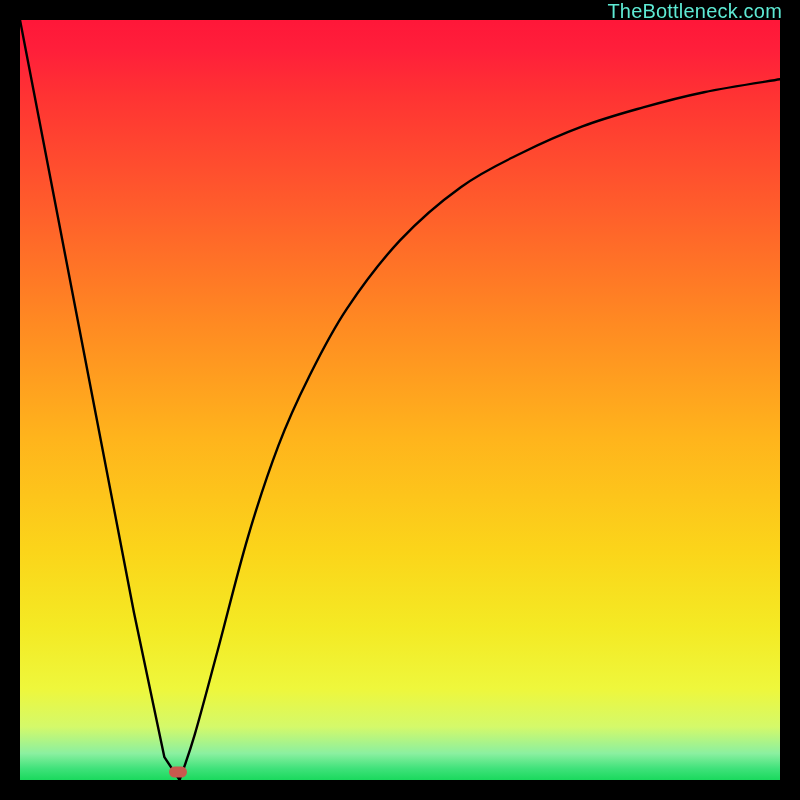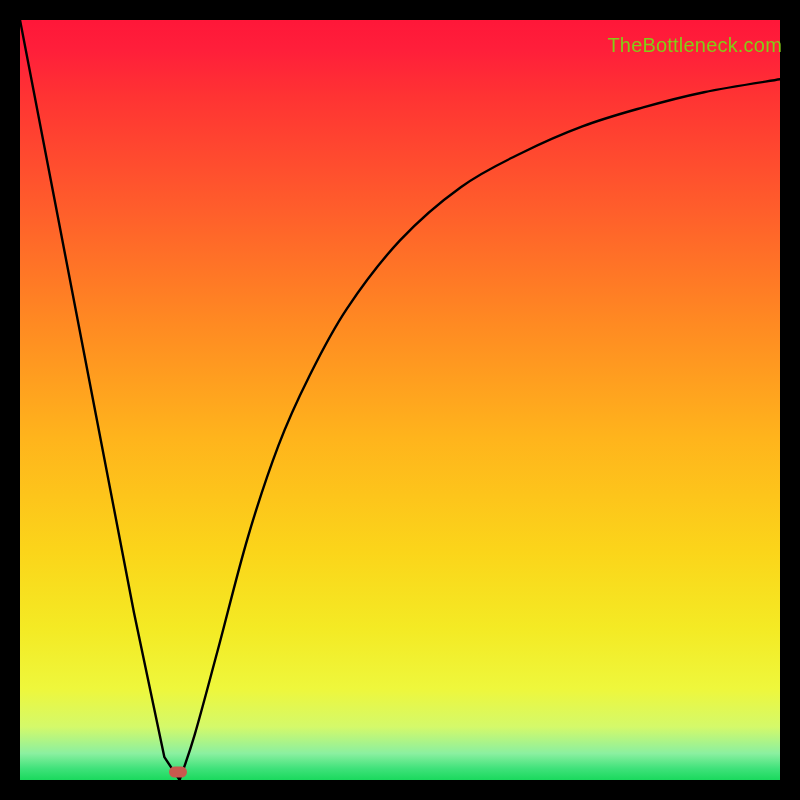--- a/index.html
+++ b/index.html
@@ -51,25 +51,24 @@
   }
   .marker {
     position: absolute;
     width: 18px;
     height: 11px;
     border-radius: 6px;
     transform: translate(-50%, -50%);
   }
   .watermark {
     position: absolute;
-    color: #84cc16;
+    color: #5eead4;
     font-size: 20px;
     font-weight: 400;
     letter-spacing: 0.2px;
-    margin-top: 34px;
   }
 </style>
 </head>
 <body>
 
 <div class="frame">
   <div class="plot">
     <svg class="curve-svg" viewBox="0 0 760 760" preserveAspectRatio="none">
       <path d="M 0.0 0.0 L 38.0 197.6 L 76.0 395.2 L 114.0 592.8 L 144.4 737.2 L 159.6 760.0 C 162.3 751.8, 168.0 737.7, 174.8 714.4 C 181.6 691.1, 188.0 666.4, 197.6 630.8 C 207.2 595.2, 217.1 553.7, 228.0 516.8 C 238.9 479.9, 247.5 454.3, 258.4 425.6 C 269.3 396.9, 276.5 381.8, 288.8 357.2 C 301.1 332.6, 310.4 313.4, 326.8 288.8 C 343.2 264.2, 359.5 242.3, 380.0 220.4 C 400.5 198.5, 418.9 182.9, 440.8 167.2 C 462.7 151.5, 479.7 143.9, 501.6 133.0 C 523.5 122.1, 540.5 114.6, 562.4 106.4 C 584.3 98.2, 601.3 93.6, 623.2 87.4 C 645.1 81.2, 659.4 77.3, 684.0 72.2 C 708.6 67.1, 746.3 61.6, 760.0 59.3" fill="none" stroke="#000000" stroke-width="2.4" stroke-linecap="round" stroke-linejoin="round"></path>
     </svg>

